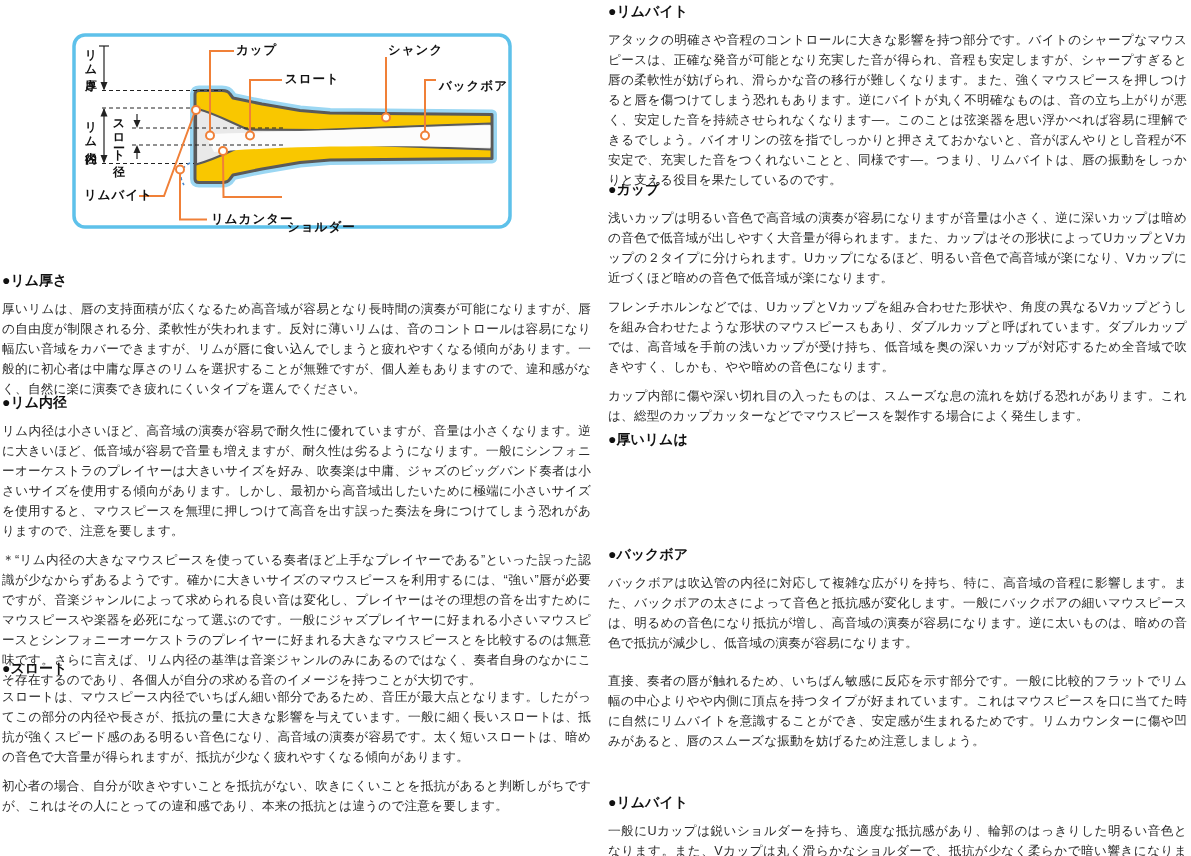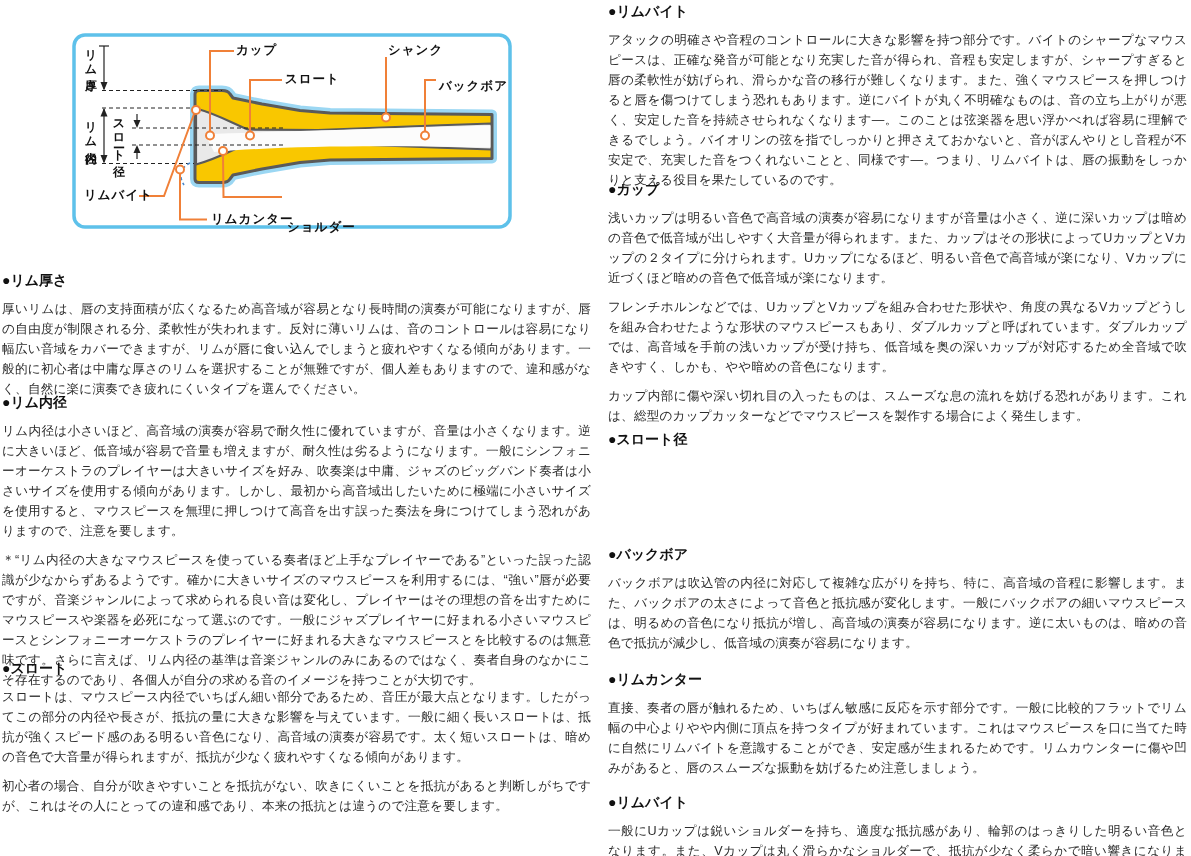--- a/index.html
+++ b/index.html
@@ -129,29 +129,28 @@
 </section>
 
 <section class="col-section col-right" style="top:181px;">
   <h3 class="sec-title">●カップ</h3>
   <p class="sec-para">浅いカップは明るい音色で高音域の演奏が容易になりますが音量は小さく、逆に深いカップは暗めの音色で低音域が出しやすく大音量が得られます。また、カップはその形状によってUカップとVカップの２タイプに分けられます。Uカップになるほど、明るい音色で高音域が楽になり、Vカップに近づくほど暗めの音色で低音域が楽になります。</p>
   <p class="sec-para">フレンチホルンなどでは、UカップとVカップを組み合わせた形状や、角度の異なるVカップどうしを組み合わせたような形状のマウスピースもあり、ダブルカップと呼ばれています。ダブルカップでは、高音域を手前の浅いカップが受け持ち、低音域を奥の深いカップが対応するため全音域で吹きやすく、しかも、やや暗めの音色になります。</p>
   <p class="sec-para">カップ内部に傷や深い切れ目の入ったものは、スムーズな息の流れを妨げる恐れがあります。これは、総型のカップカッターなどでマウスピースを製作する場合によく発生します。</p>
 </section>
 
 <section class="col-section col-right" style="top:431px;">
-  <h3 class="sec-title">●スロート径</h3>
+  <h3 class="sec-title">●厚いリムは</h3>
 </section>
 
 <section class="col-section col-right" style="top:546px;">
   <h3 class="sec-title">●バックボア</h3>
   <p class="sec-para">バックボアは吹込管の内径に対応して複雑な広がりを持ち、特に、高音域の音程に影響します。また、バックボアの太さによって音色と抵抗感が変化します。一般にバックボアの細いマウスピースは、明るめの音色になり抵抗が増し、高音域の演奏が容易になります。逆に太いものは、暗めの音色で抵抗が減少し、低音域の演奏が容易になります。</p>
 </section>
 
 <section class="col-section col-right" style="top:671px;">
-  <h3 class="sec-title">●リムカンター</h3>
   <p class="sec-para">直接、奏者の唇が触れるため、いちばん敏感に反応を示す部分です。一般に比較的フラットでリム幅の中心よりやや内側に頂点を持つタイプが好まれています。これはマウスピースを口に当てた時に自然にリムバイトを意識することができ、安定感が生まれるためです。リムカウンターに傷や凹みがあると、唇のスムーズな振動を妨げるため注意しましょう。</p>
 </section>
 
 <section class="col-section col-right" style="top:794px;">
   <h3 class="sec-title">●リムバイト</h3>
   <p class="sec-para">一般にUカップは鋭いショルダーを持ち、適度な抵抗感があり、輪郭のはっきりした明るい音色となります。また、Vカップは丸く滑らかなショルダーで、抵抗が少なく柔らかで暗い響きになります。</p>
 </section>
 
 </body></html>

